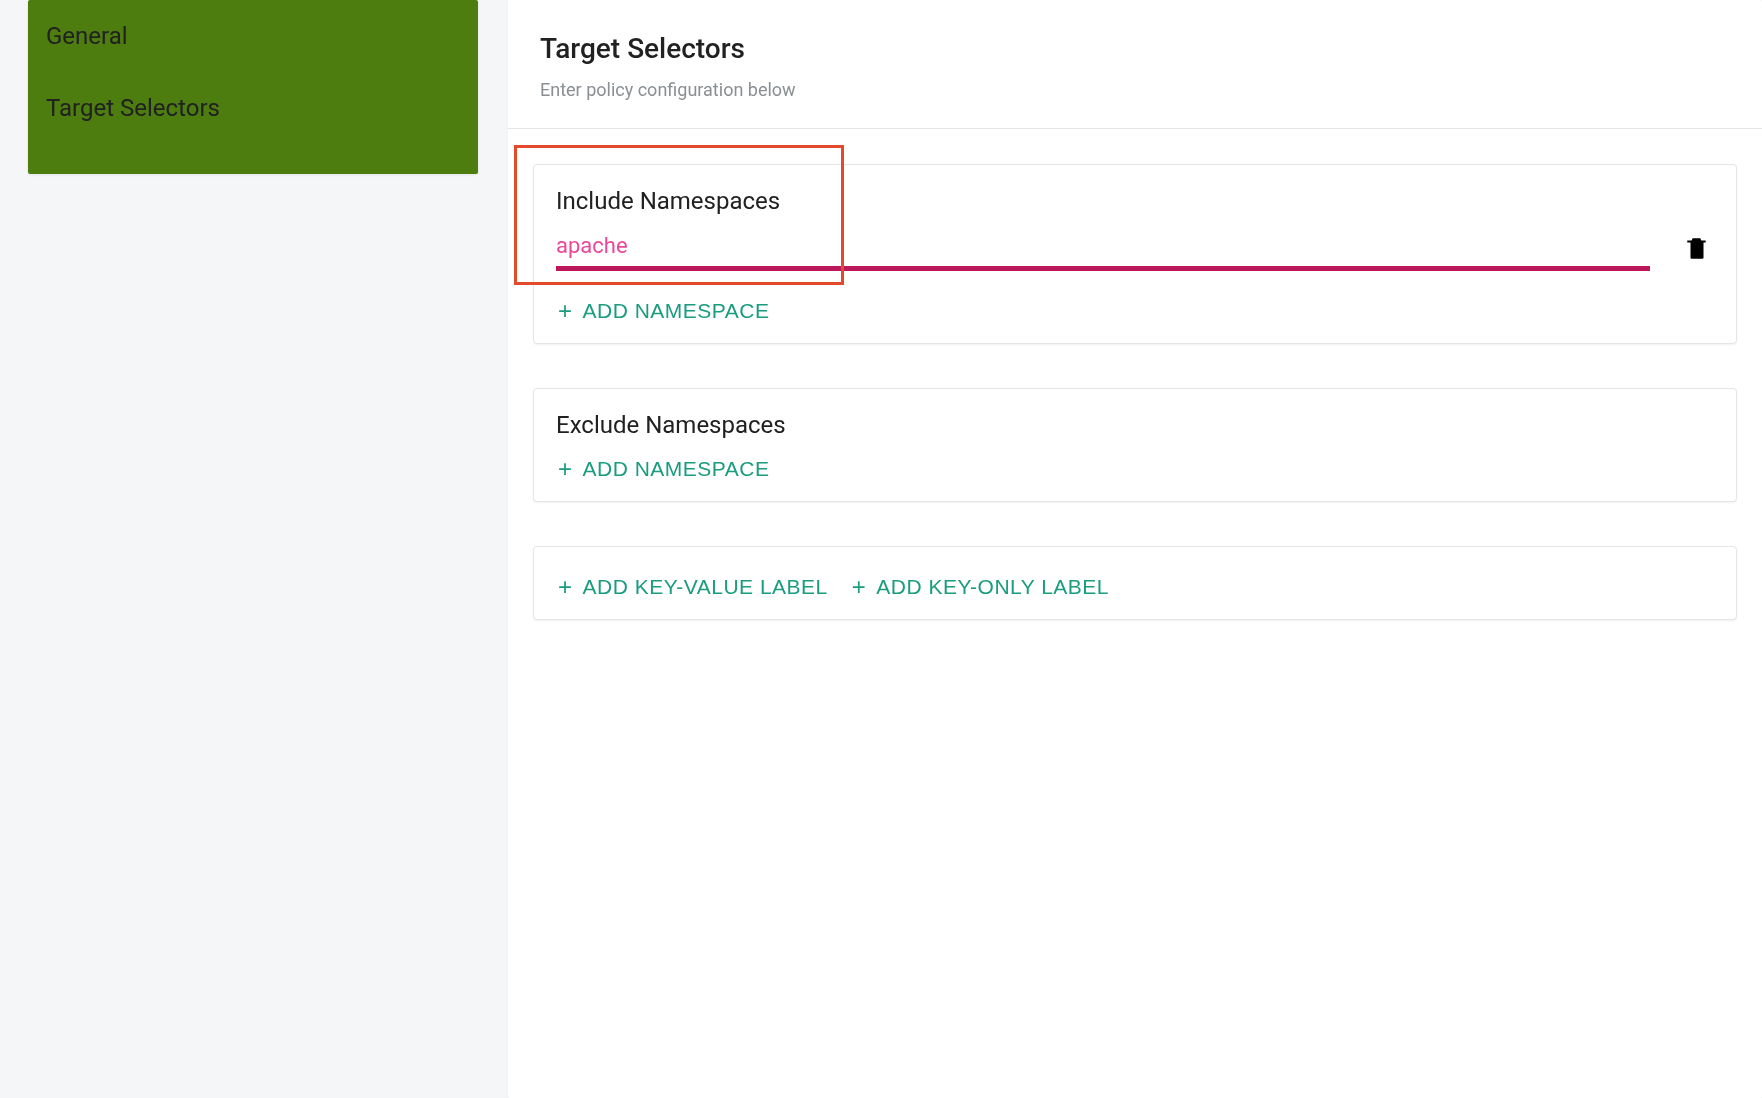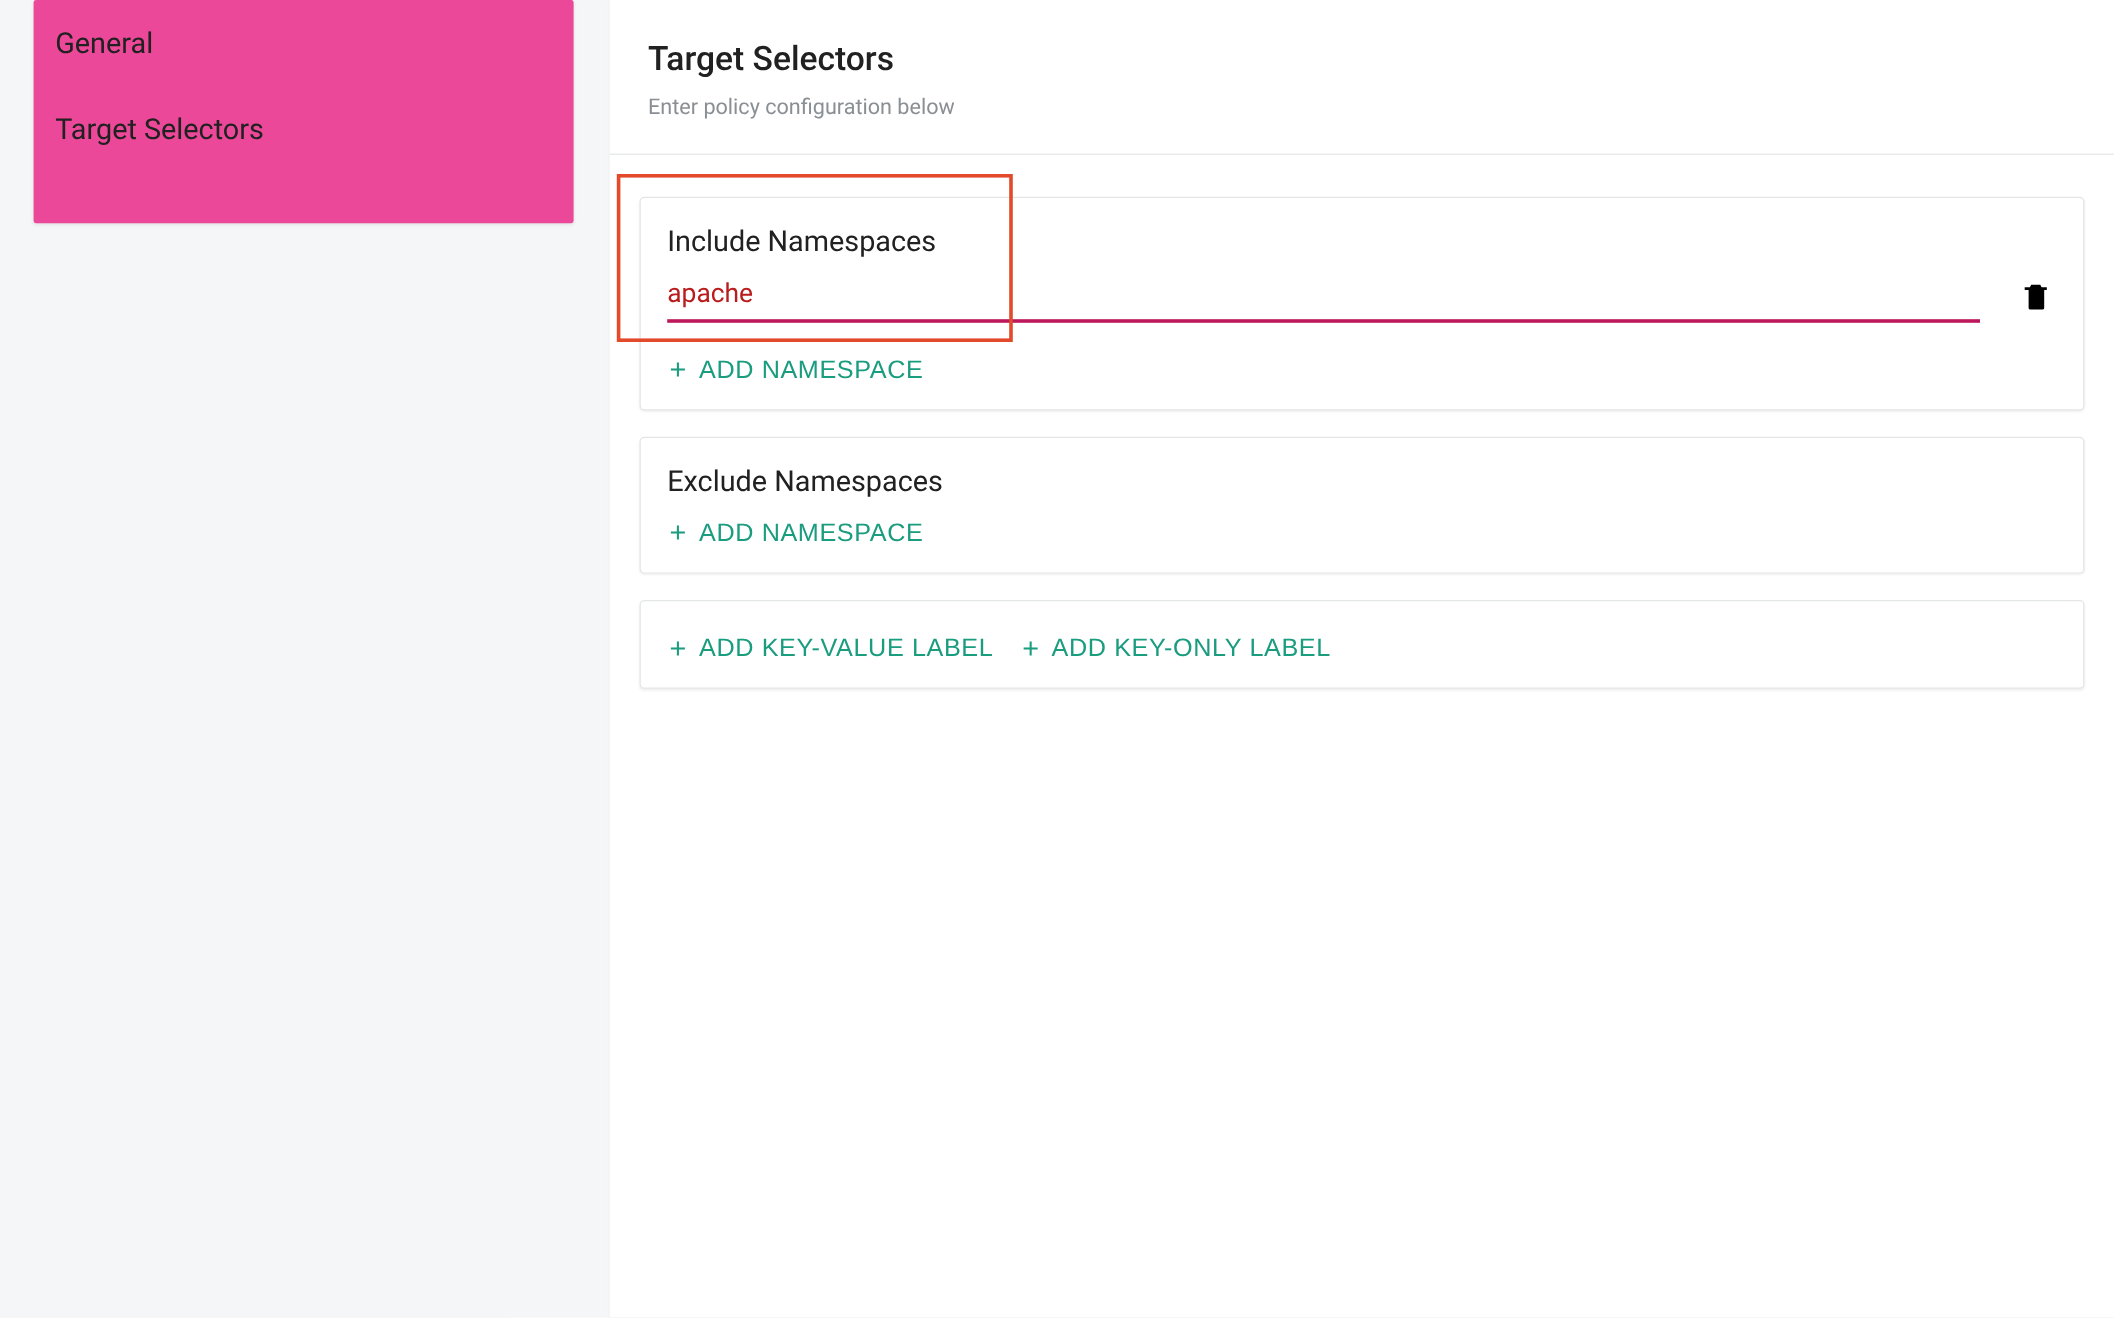--- a/index.html
+++ b/index.html
@@ -14,26 +14,26 @@
       font-size: 16px;
     }
     .layout {
       display: flex;
       gap: 30px;
       padding: 0;
       min-height: 100vh;
     }
     .sidebar {
       width: 450px;
-      background: #ec4899;
+      background: #4d7c0f;
       box-shadow: 0 1px 3px rgba(0,0,0,0.08);
       border-radius: 2px;
       margin-left: 28px;
       height: fit-content;
-      padding-bottom: 42px;
+      padding-bottom: 30px;
     }
     .sidebar-item {
       padding: 22px 18px;
       font-size: 24px;
       color: #212121;
       cursor: pointer;
     }
     .sidebar-item.active {
       background: #ececec;
     }
@@ -60,44 +60,44 @@
       color: #8a8f94;
     }
     .main-body {
       padding: 35px 25px 10px 25px;
     }
     .card {
       background: #ffffff;
       border: 1px solid #e3e5e7;
       border-radius: 4px;
       box-shadow: 0 1px 2px rgba(0,0,0,0.06);
-      margin-bottom: 22px;
+      margin-bottom: 44px;
       padding: 22px 22px 14px 22px;
     }
     .card-title {
       font-size: 24px;
       font-weight: 400;
       color: #212121;
       margin-bottom: 12px;
     }
     .ns-row {
       display: flex;
       align-items: center;
       gap: 30px;
       margin-bottom: 22px;
     }
     .ns-input {
       flex: 1;
       border: none;
-      border-bottom: 3px solid #be185d;
+      border-bottom: 5px solid #be185d;
       font-size: 22px;
       padding: 6px 0 8px 0;
       outline: none;
       background: transparent;
-      color: #b91c1c;
+      color: #ec4899;
       font-family: inherit;
     }
     .trash-btn {
       background: none;
       border: none;
       cursor: pointer;
       padding: 4px;
       color: #000;
       display: flex;
       align-items: center;

